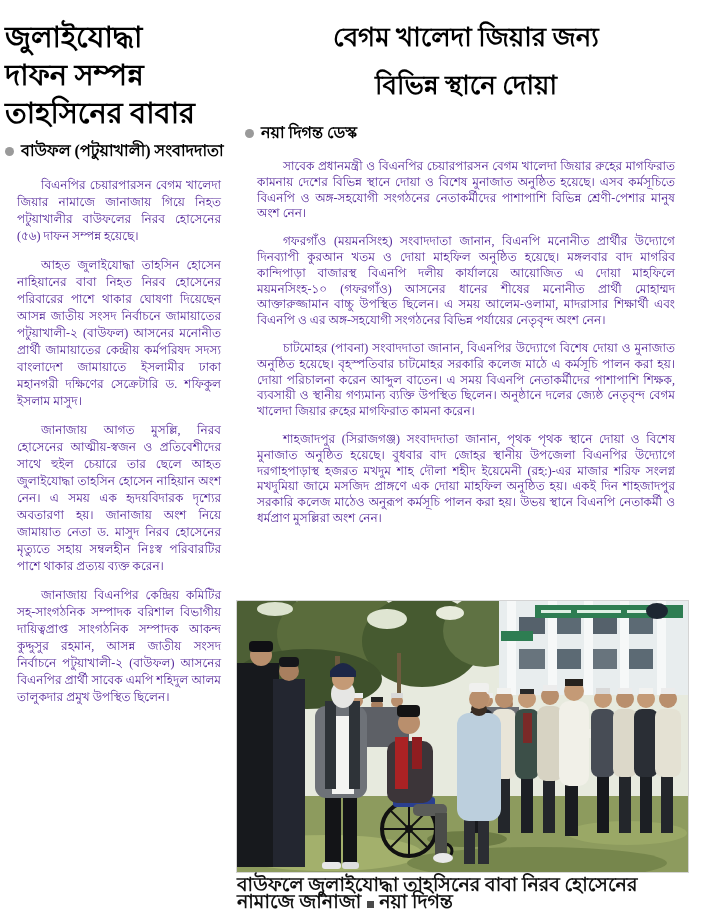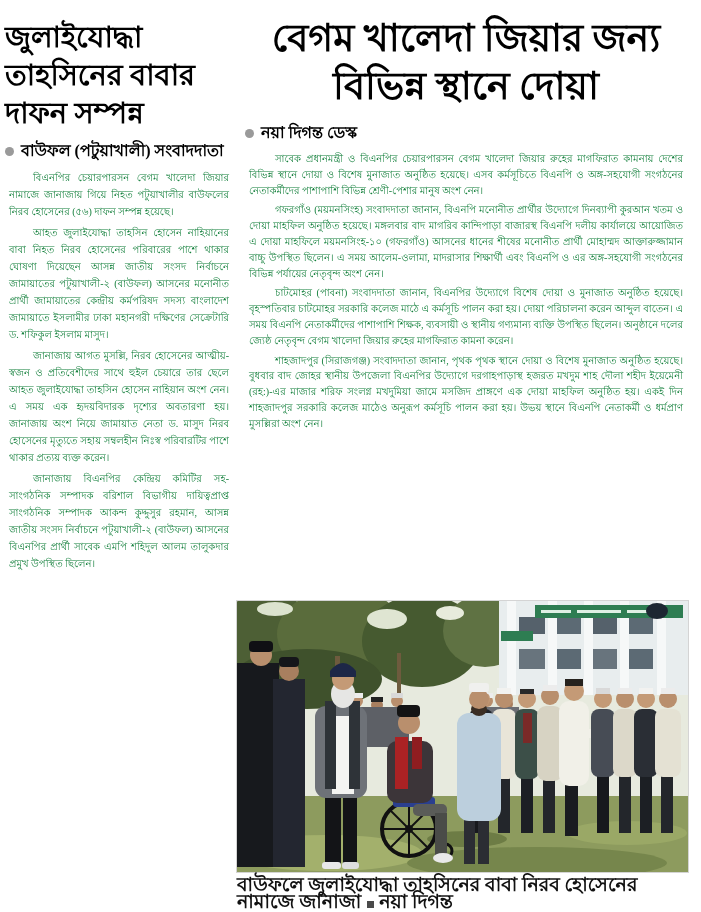--- a/index.html
+++ b/index.html
@@ -19,28 +19,28 @@
   .left-headline span { display: block; }
   .byline {
     display: flex; align-items: center; gap: 7px;
     font-weight: bold; font-size: 16px; margin: 6px 0 3px 0; color: #000;
   }
   .bullet {
     flex: 0 0 auto; width: 9px; height: 9px; border-radius: 50%;
     background: #9a9a9a;
   }
   .body-text p {
-    margin: 4px; font-size: 10px; text-align: justify;
-    text-indent: 24px; color: #15803d;
+    margin: 12px; font-size: 12px; text-align: justify;
+    text-indent: 24px; color: #4c1d95;
   }
   .left-col .body-text p { line-height: 17px; }
   
   .right-col { position: absolute; left: 245px; top: 8px; width: 442px; }
   .right-headline {
-    margin: 6px 0 10px 0; font-size: 38px; line-height: 48px;
+    margin: 6px 0 10px 0; font-size: 26px; line-height: 48px;
     font-weight: bold; text-align: center; color: #000;
   }
   .right-headline span { display: block; }
   .right-col .body-text p { line-height: 15.8px; text-indent: 26px; }
   
   .photo-wrap {
     position: absolute; left: 237px; top: 601px;
     width: 451px; height: 271px; outline: 1px solid #d4d4d4;
   }
   .photo-wrap svg { display: block; }
@@ -54,22 +54,22 @@
   }
 </style>
 </head>
 <body>
 
 <div class="page">
 
   <article class="left-col">
     <h1 class="left-headline">
       <span>জুলাইযোদ্ধা</span>
+      <span>দাফন সম্পন্ন</span>
       <span>তাহসিনের বাবার</span>
-      <span>দাফন সম্পন্ন</span>
     </h1>
     <div class="byline">
       <span class="bullet"></span>
       <span>বাউফল (পটুয়াখালী) সংবাদদাতা</span>
     </div>
     <div class="body-text">
       <p>বিএনপির চেয়ারপারসন বেগম খালেদা জিয়ার নামাজে জানাজায় গিয়ে নিহত পটুয়াখালীর বাউফলের নিরব হোসেনের (৫৬) দাফন সম্পন্ন হয়েছে।</p>
       <p>আহত জুলাইযোদ্ধা তাহসিন হোসেন নাহিয়ানের বাবা নিহত নিরব হোসেনের পরিবারের পাশে থাকার ঘোষণা দিয়েছেন আসন্ন জাতীয় সংসদ নির্বাচনে জামায়াতের পটুয়াখালী-২ (বাউফল) আসনের মনোনীত প্রার্থী জামায়াতের কেন্দ্রীয় কর্মপরিষদ সদস্য বাংলাদেশ জামায়াতে ইসলামীর ঢাকা মহানগরী দক্ষিণের সেক্রেটারি ড. শফিকুল ইসলাম মাসুদ।</p>
       <p>জানাজায় আগত মুসল্লি, নিরব হোসেনের আত্মীয়-স্বজন ও প্রতিবেশীদের সাথে হুইল চেয়ারে তার ছেলে আহত জুলাইযোদ্ধা তাহসিন হোসেন নাহিয়ান অংশ নেন। এ সময় এক হৃদয়বিদারক দৃশ্যের অবতারণা হয়। জানাজায় অংশ নিয়ে জামায়াত নেতা ড. মাসুদ নিরব হোসেনের মৃত্যুতে সহায় সম্বলহীন নিঃস্ব পরিবারটির পাশে থাকার প্রত্যয় ব্যক্ত করেন।</p>
       <p>জানাজায় বিএনপির কেন্দ্রিয় কমিটির সহ-সাংগঠনিক সম্পাদক বরিশাল বিভাগীয় দায়িত্বপ্রাপ্ত সাংগঠনিক সম্পাদক আকন্দ কুদ্দুসুর রহমান, আসন্ন জাতীয় সংসদ নির্বাচনে পটুয়াখালী-২ (বাউফল) আসনের বিএনপির প্রার্থী সাবেক এমপি শহিদুল আলম তালুকদার প্রমুখ উপস্থিত ছিলেন।</p>

